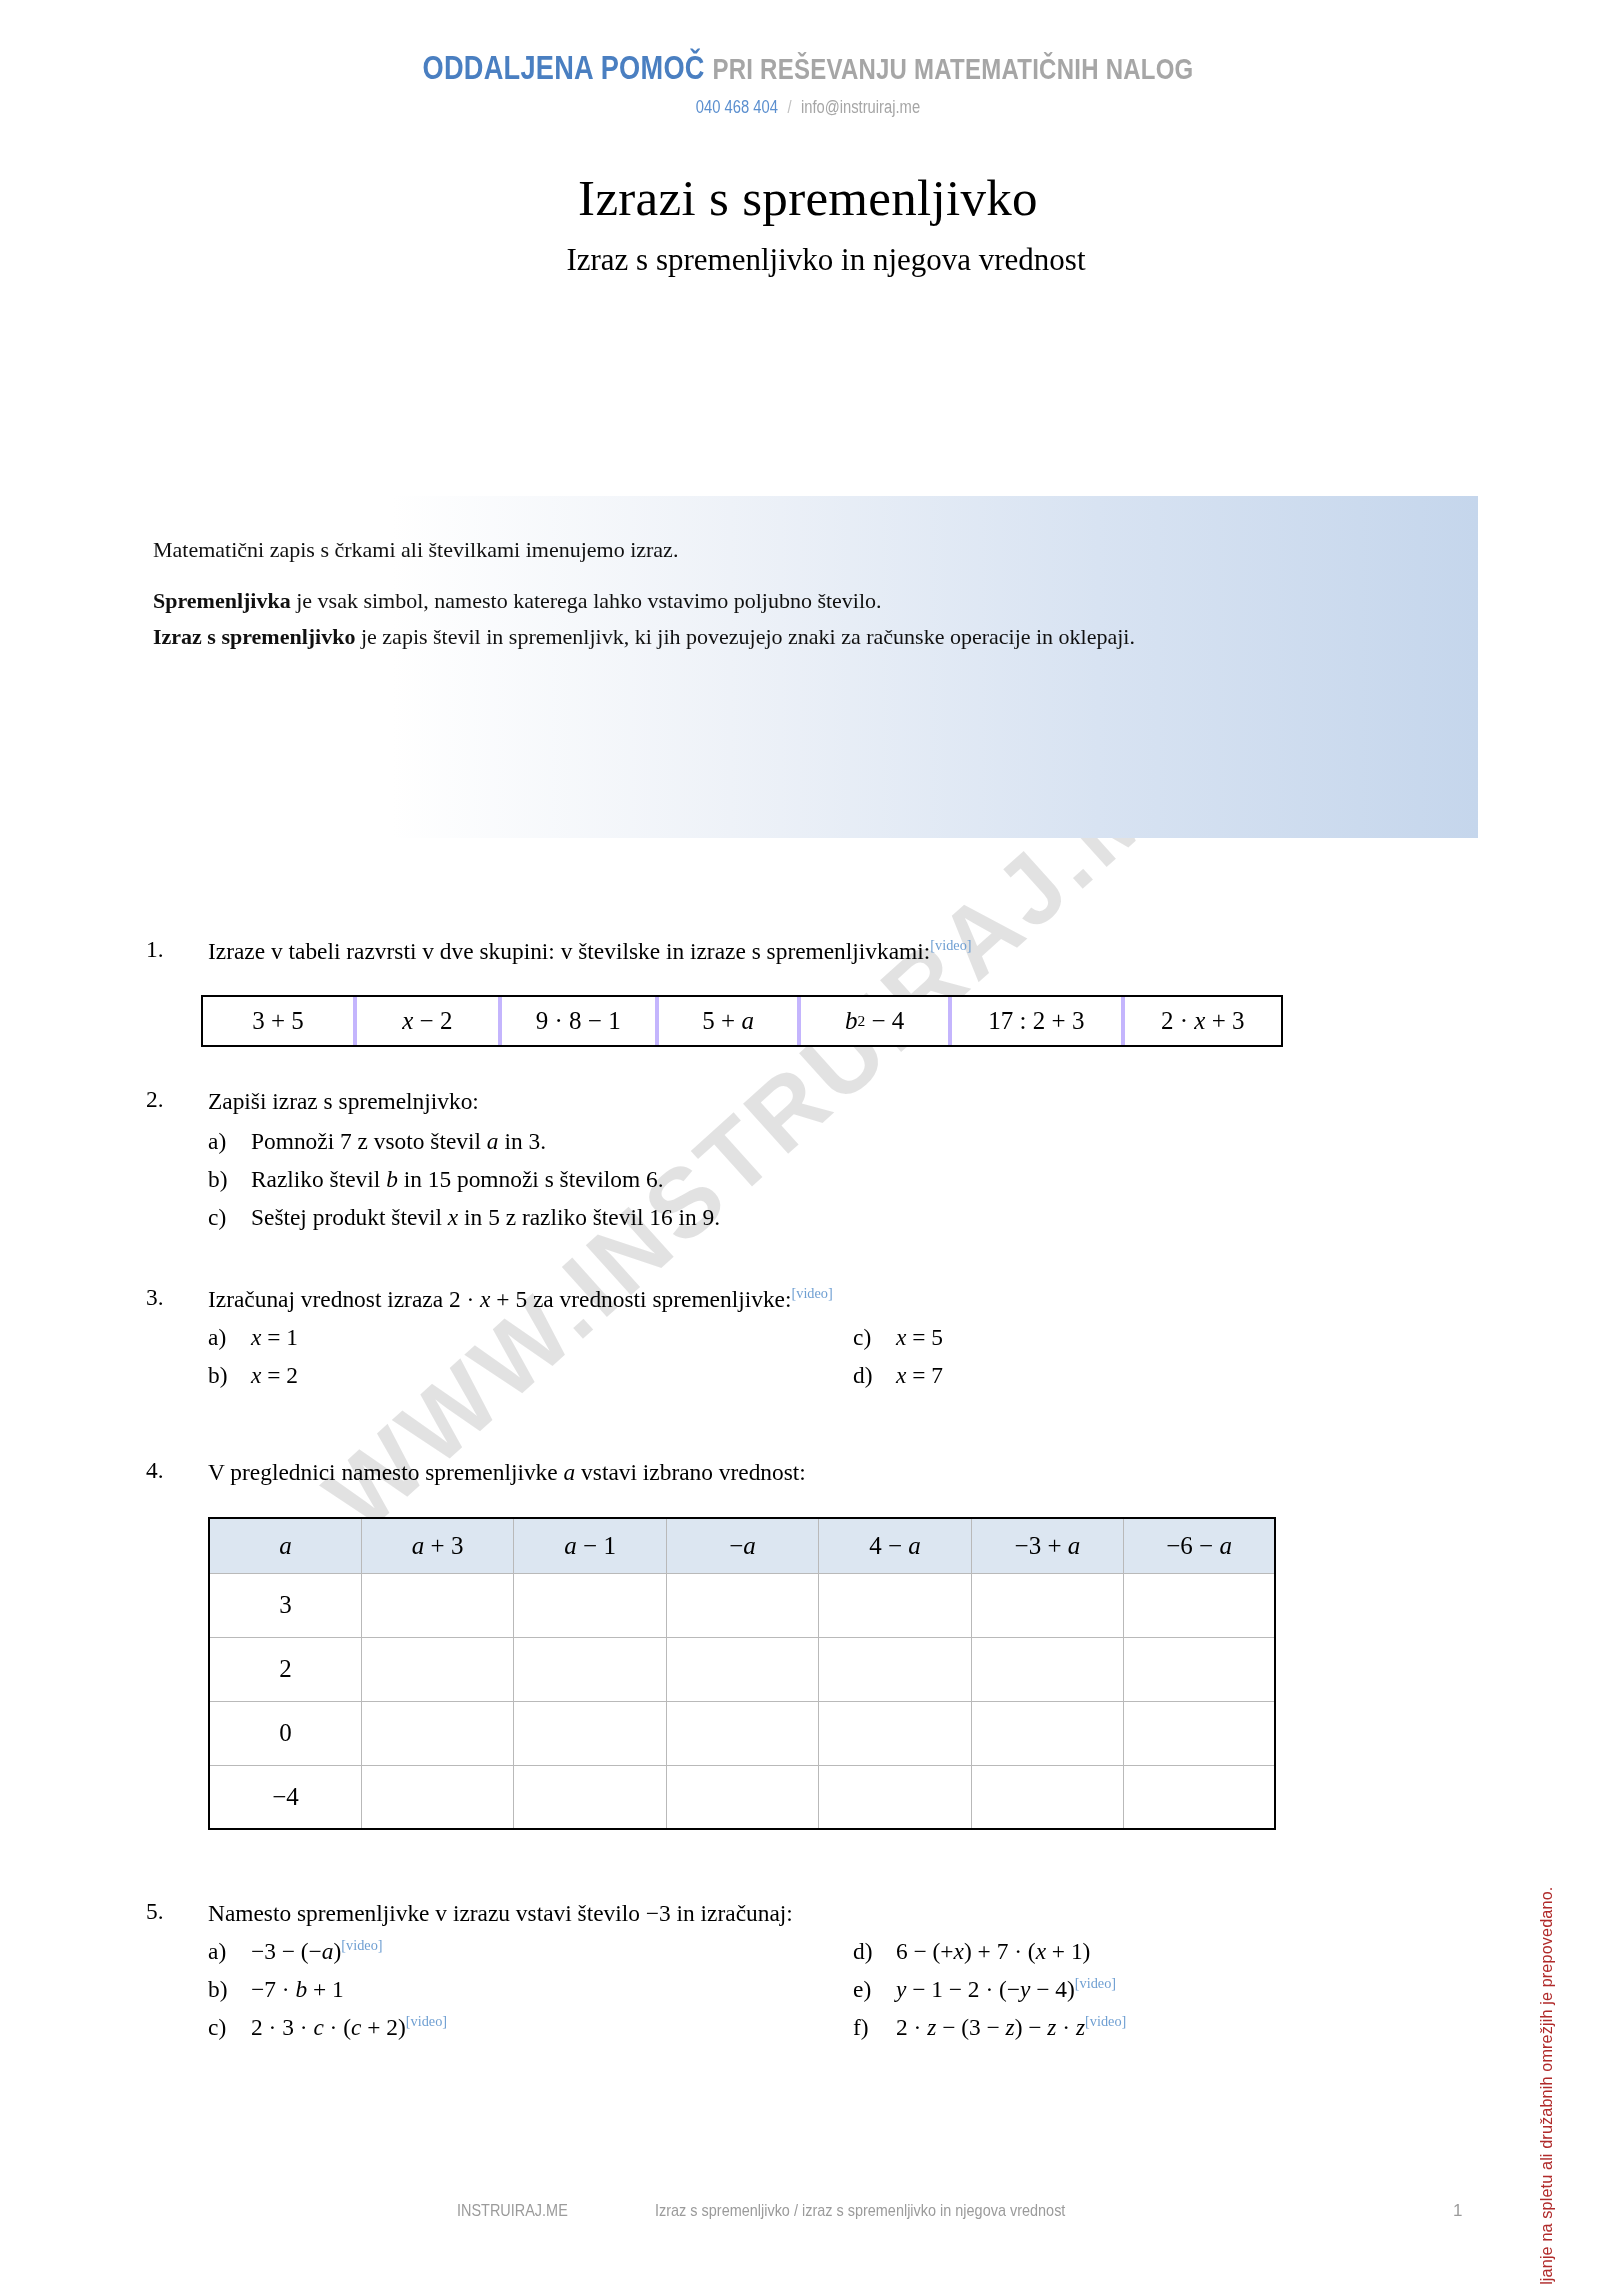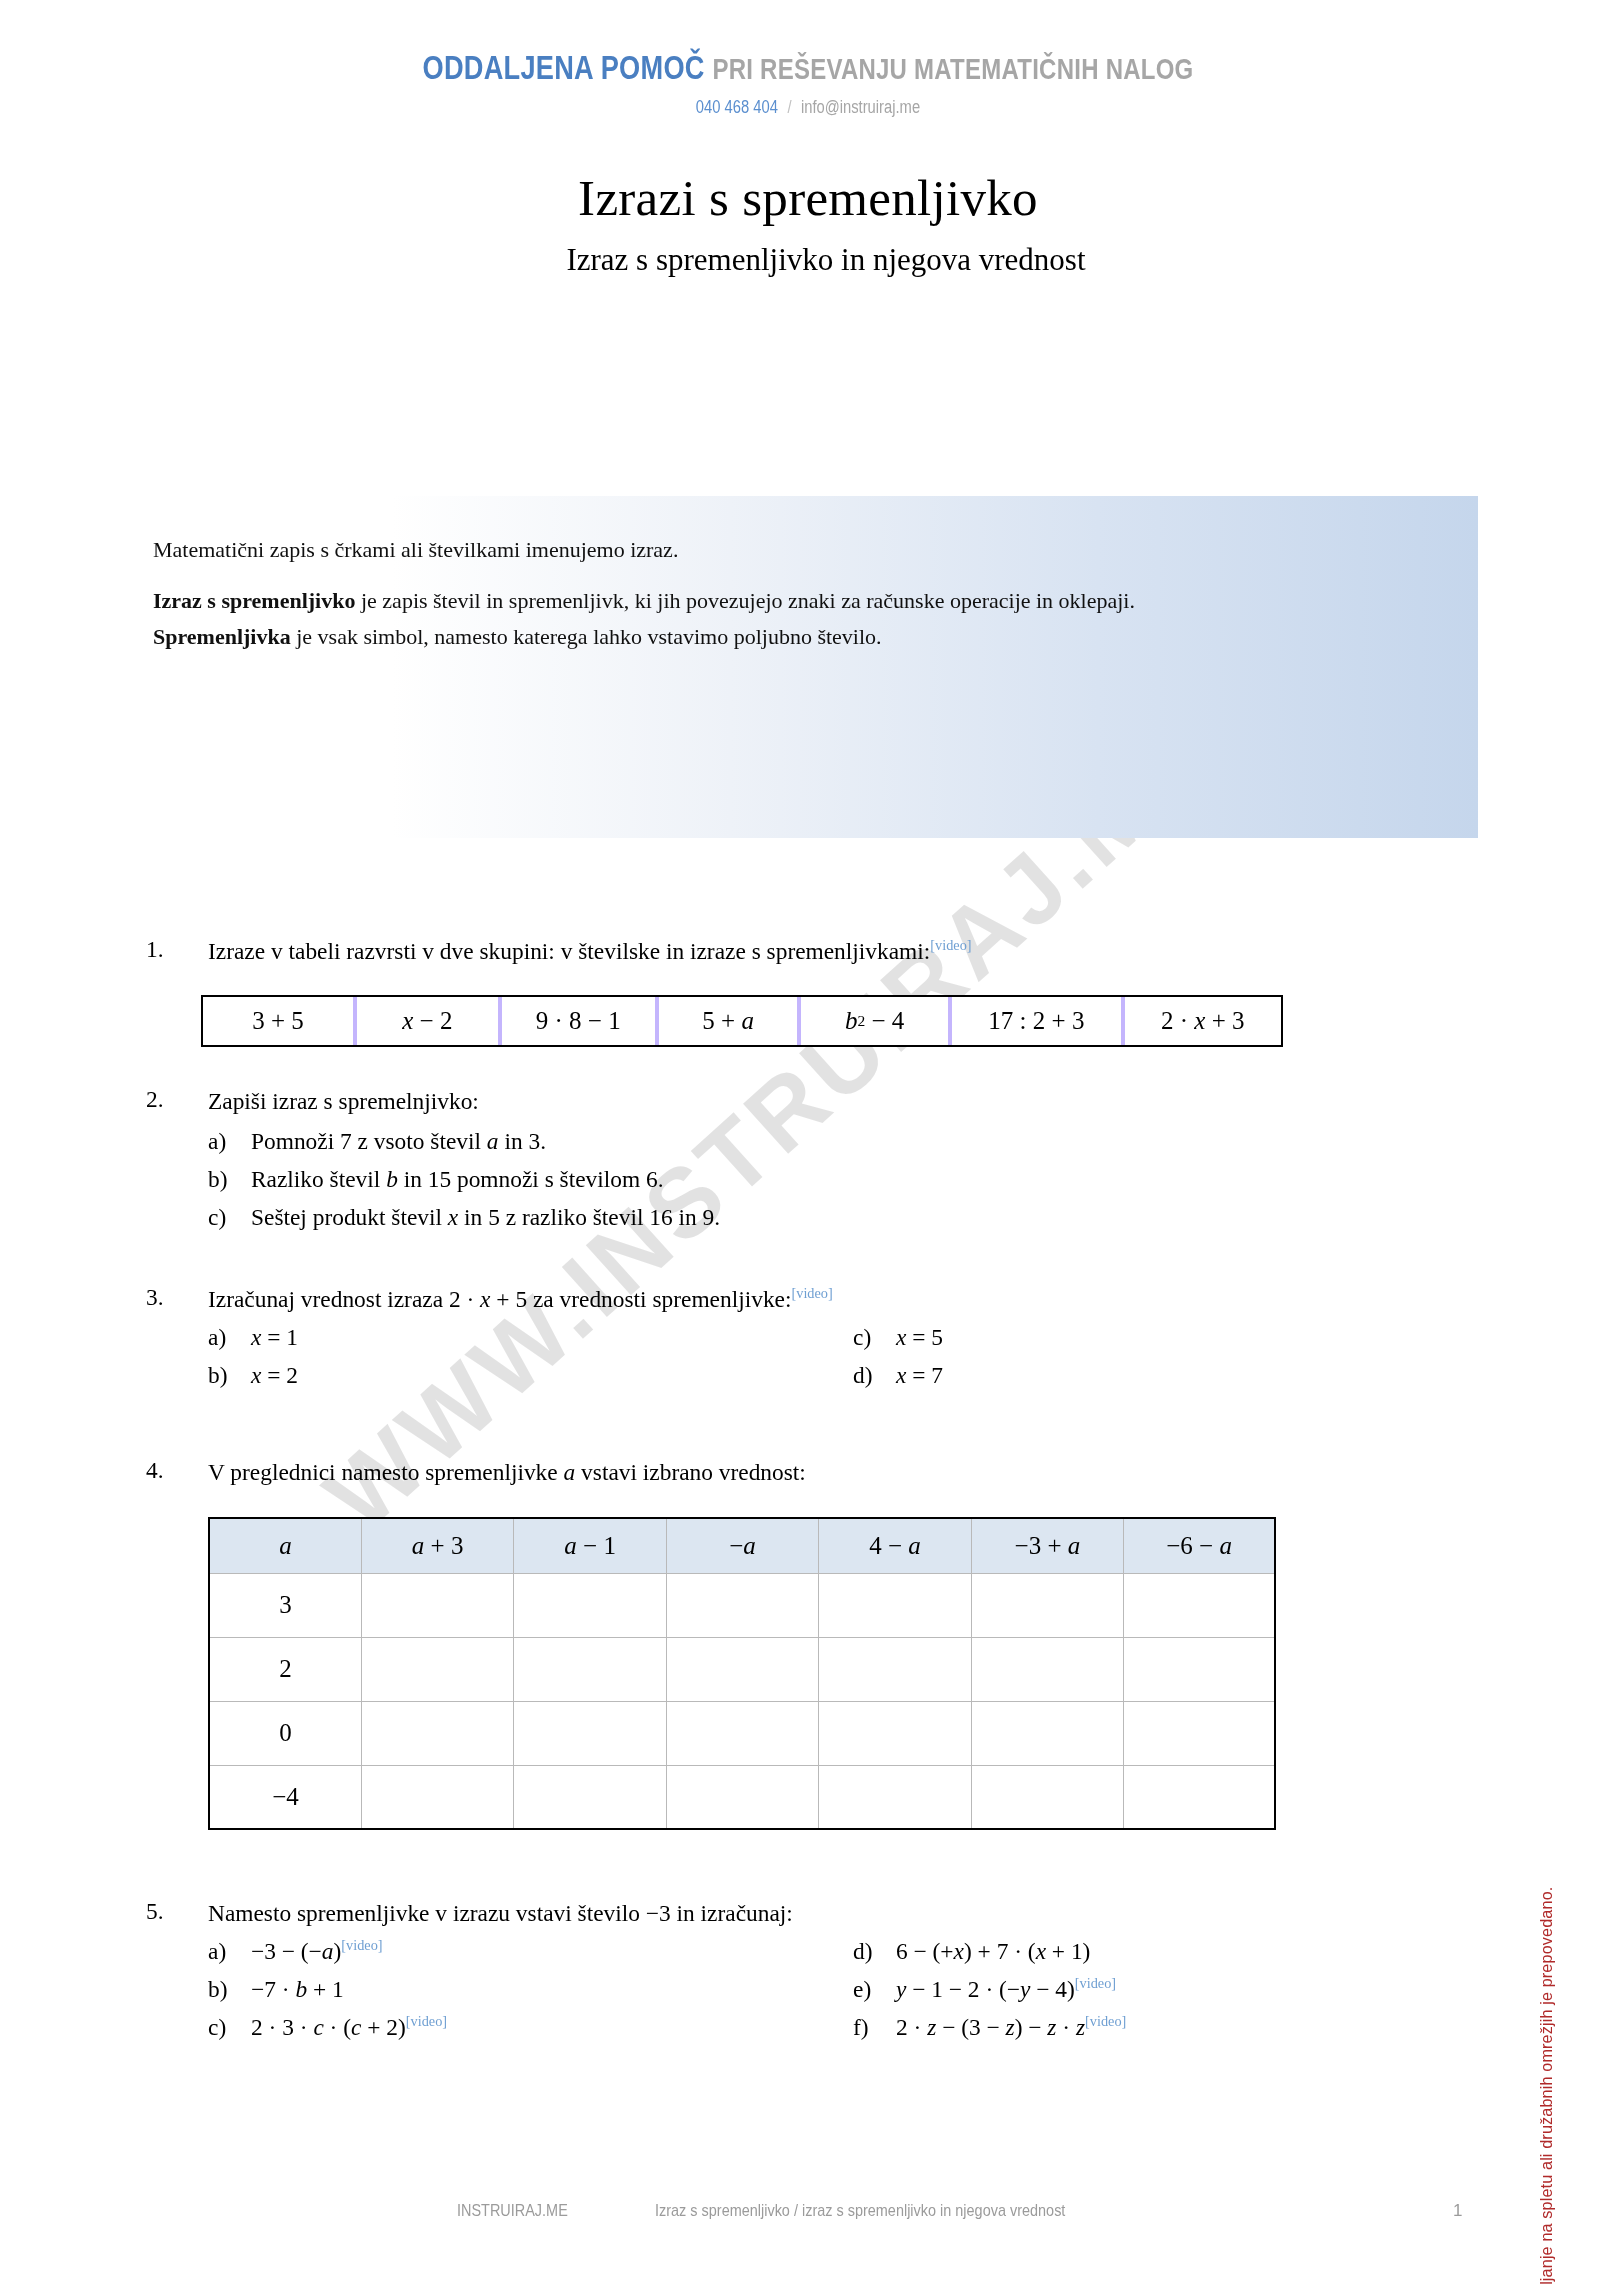--- a/index.html
+++ b/index.html
@@ -208,24 +208,24 @@
 
     <div class="doc-title">Izrazi s spremenljivko</div>
     <div class="doc-subtitle">Izraz s spremenljivko in njegova vrednost</div>
 
   </div>
 
   <div class="defbox">
     <div class="defbox-inner">
       <p>Matematični zapis s črkami ali številkami imenujemo izraz.</p>
       <p class="tight">
-        <b>Izraz s spremenljivko</b><span> je zapis števil in spremenljivk, ki jih povezujejo znaki za računske operacije in oklepaji.</span>
+        <b>Spremenljivka</b><span> je vsak simbol, namesto katerega lahko vstavimo poljubno število.</span>
       </p>
       <p class="tight">
-        <b>Spremenljivka</b><span> je vsak simbol, namesto katerega lahko vstavimo poljubno število.</span>
+        <b>Izraz s spremenljivko</b><span> je zapis števil in spremenljivk, ki jih povezujejo znaki za računske operacije in oklepaji.</span>
       </p>
     </div>
   </div>
 
   <div class="task" style="left:146px; top:936px; width:1302px;">
     <div class="tasknum">1.</div>
     <div class="tasktext">
       <span>Izraze v tabeli razvrsti v dve skupini: v številske in izraze s spremenljivkami:</span><span class="vlink">[video]</span>
     </div>
   </div>

